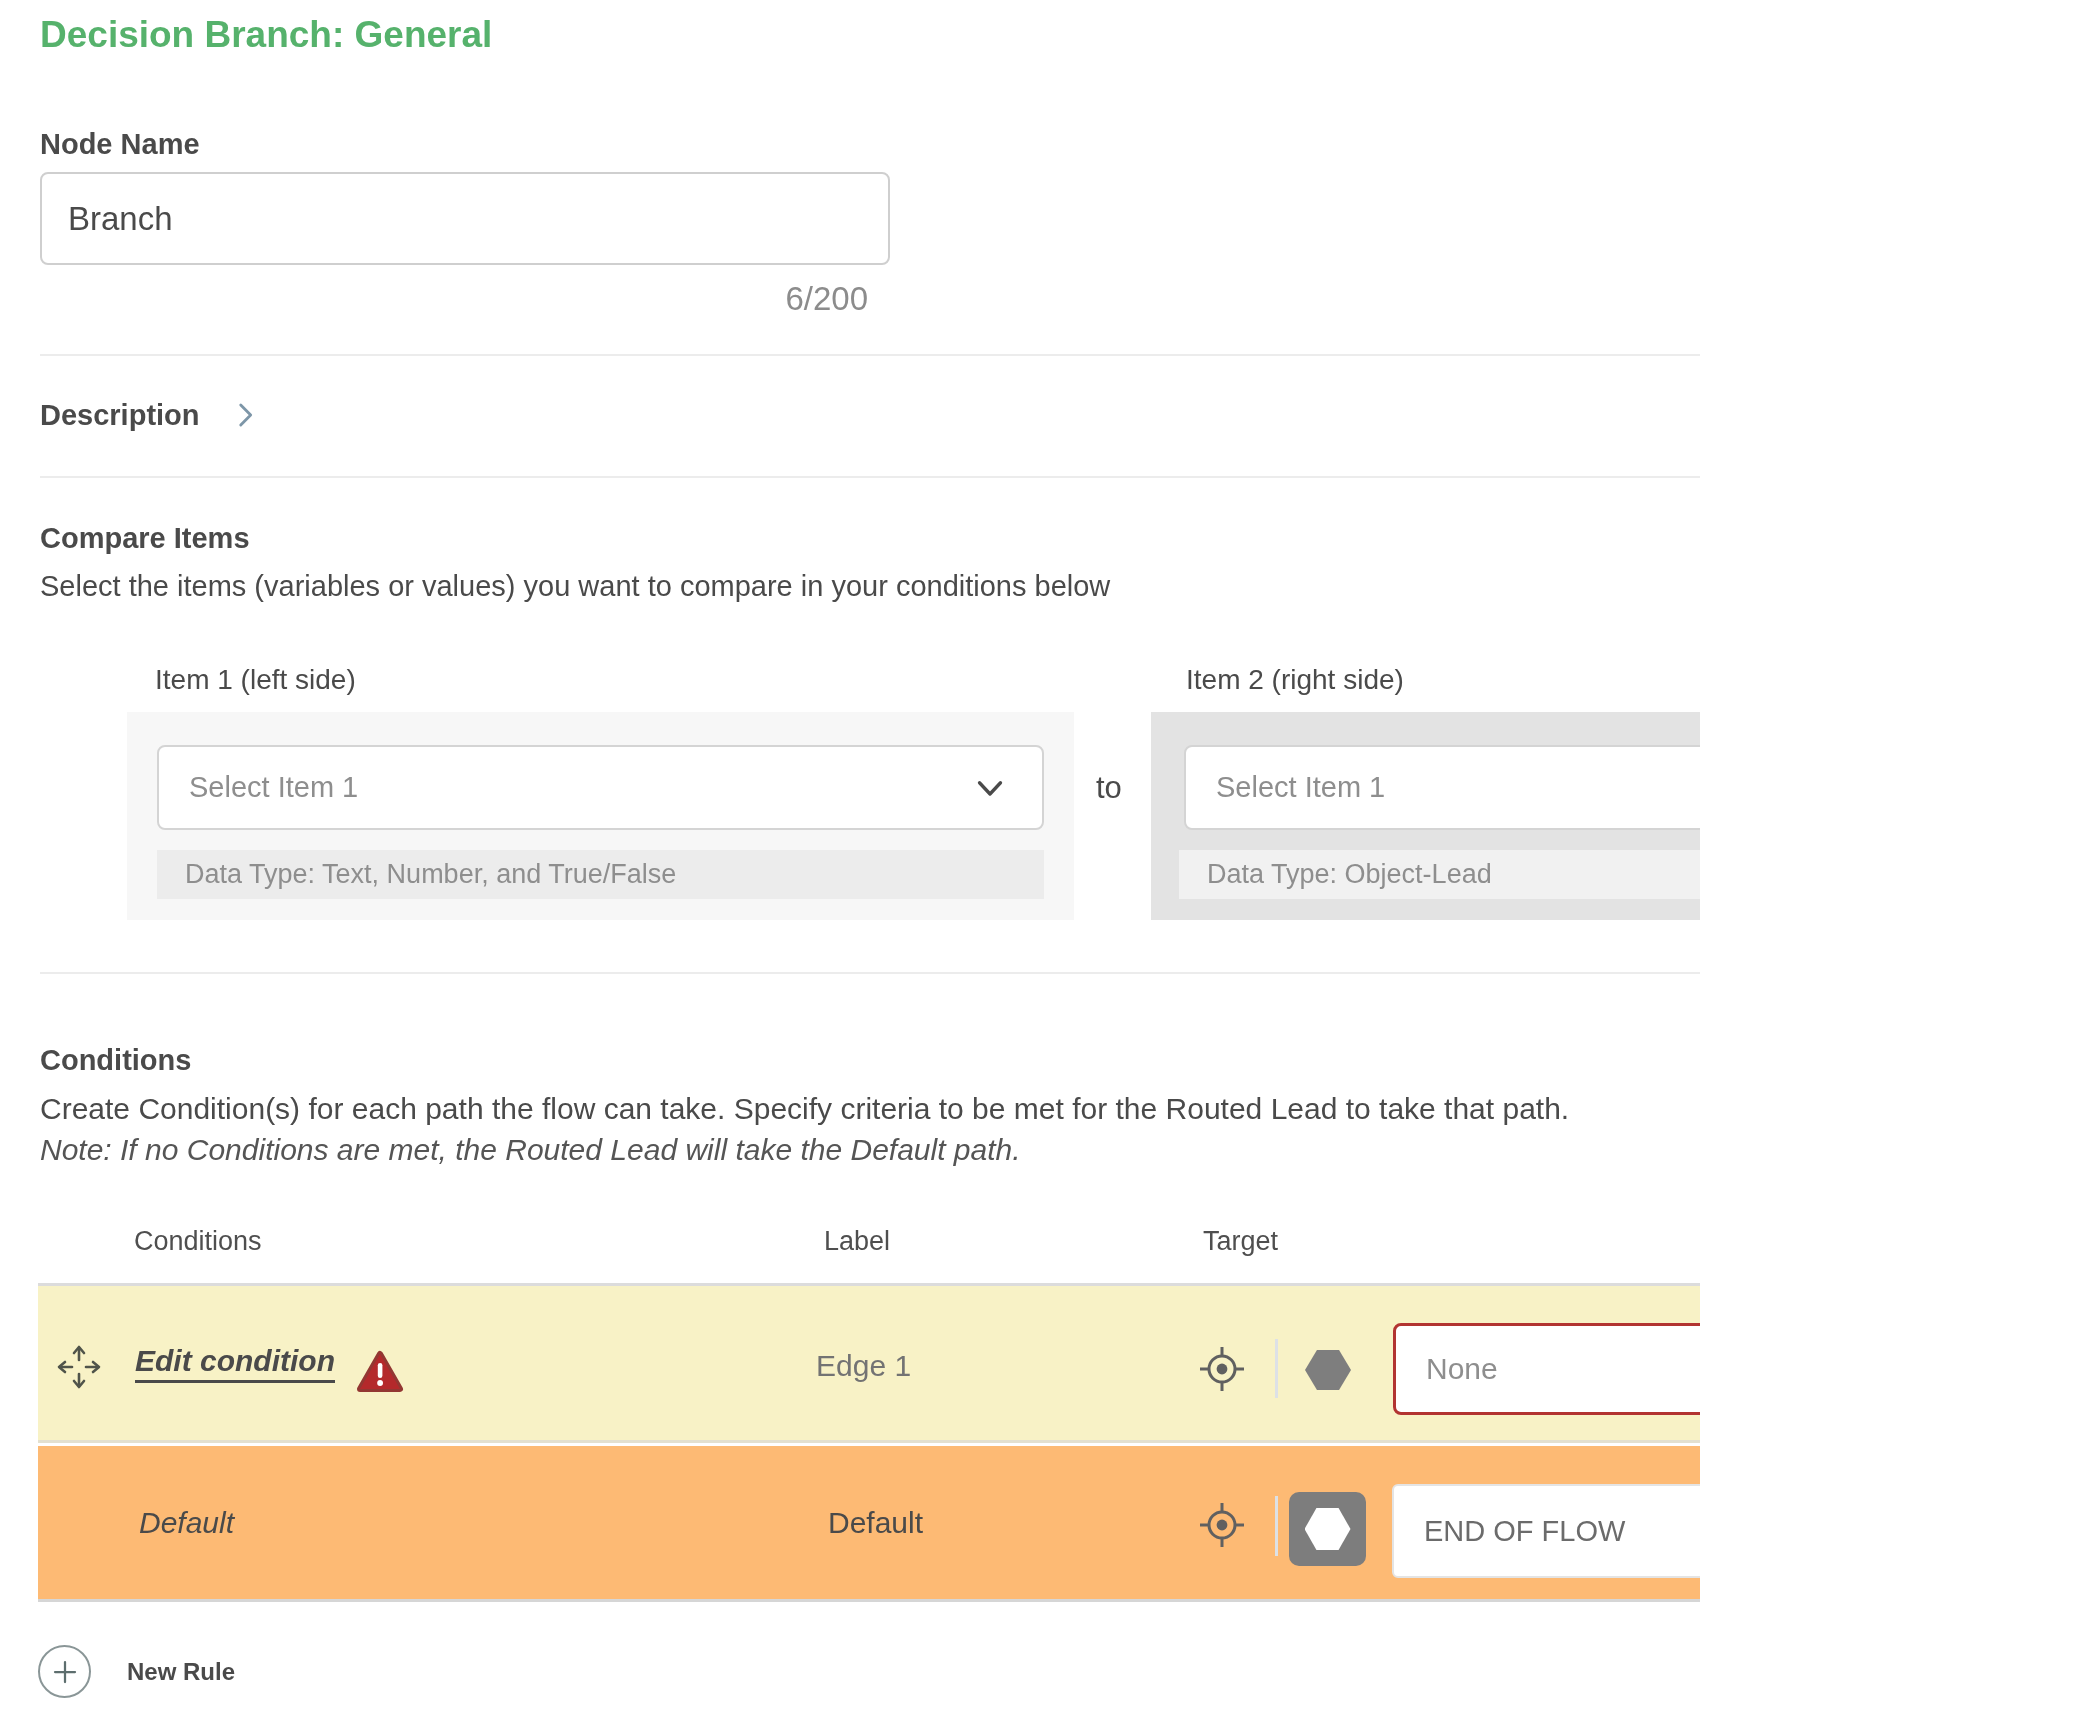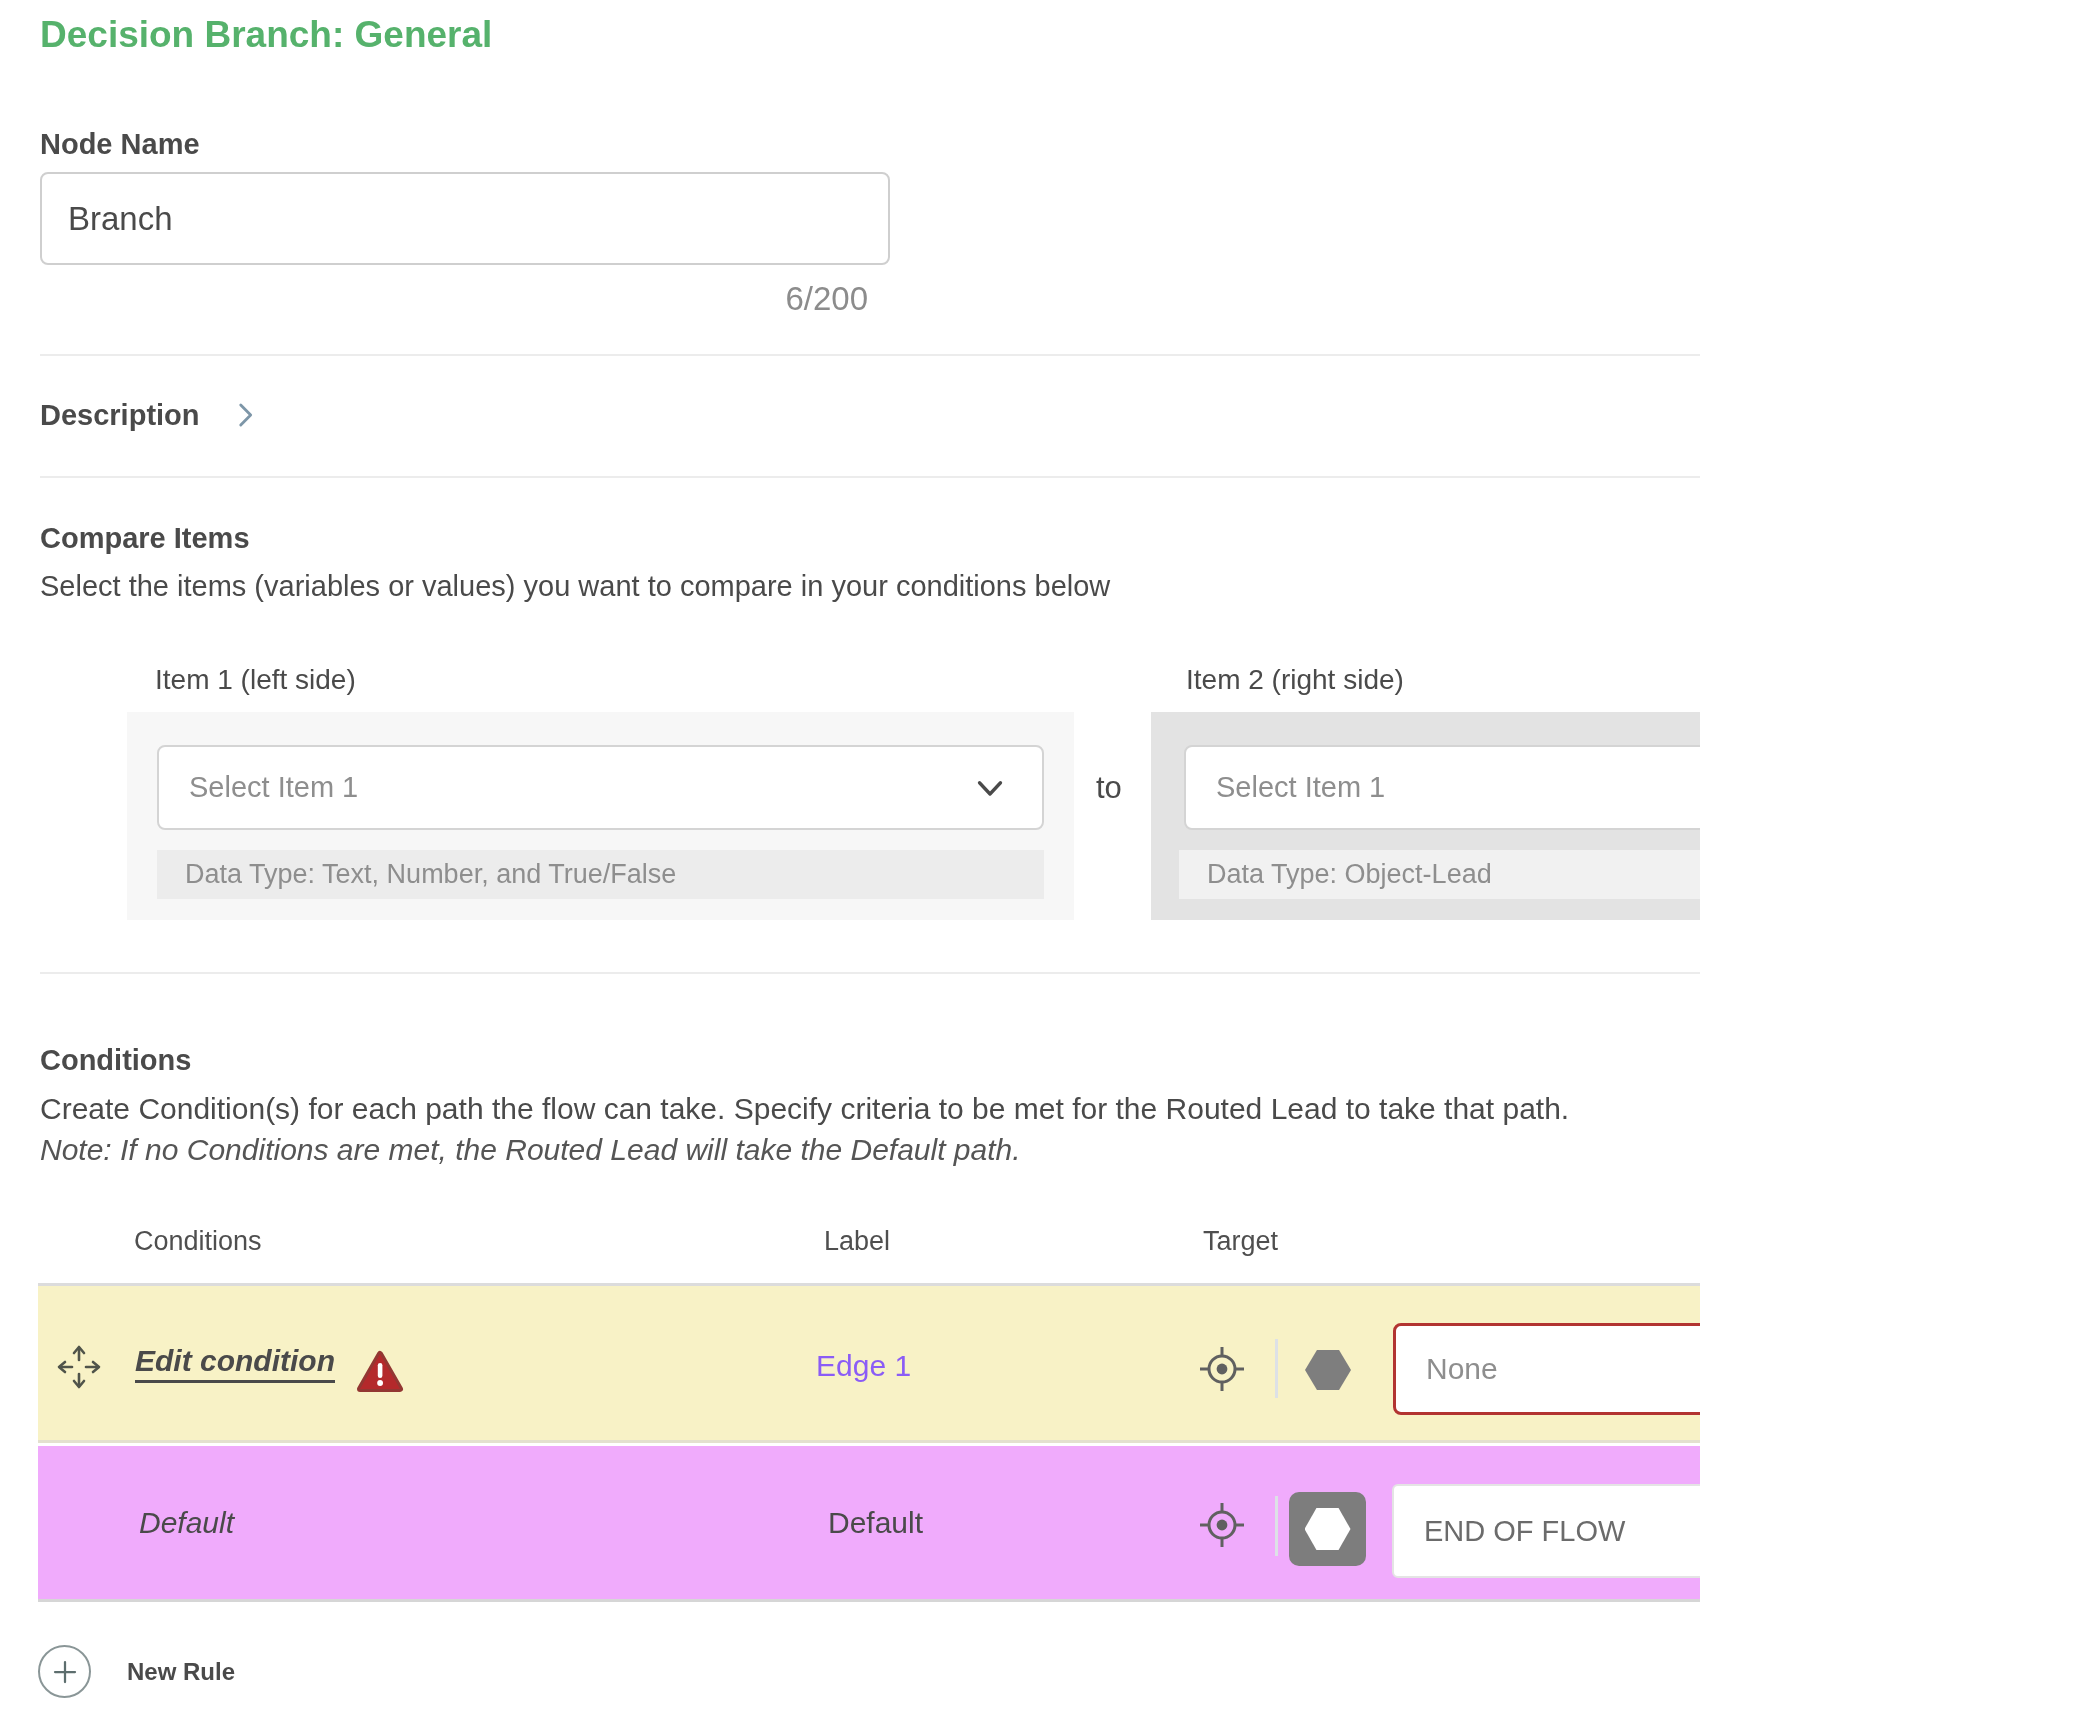--- a/index.html
+++ b/index.html
@@ -55,27 +55,27 @@
   .cond-note{left:40px;top:1133px;font-size:30px;font-style:italic;color:#555555;}
 
   .col-header{top:1226px;font-size:27px;color:#4f4f4f;}
   .colh-conditions{left:134px;}
   .colh-label{left:824px;}
   .colh-target{left:1203px;}
 
   .rule-row{left:38px;width:2037px;}
   .row-edge{top:1283px;height:160px;background:#f8f2c6;border-top:3px solid #dcdcdc;
     border-bottom:3px solid #e3e0cf;box-sizing:border-box;}
-  .row-default{top:1446px;height:156px;background:#f0abfc;border-bottom:3px solid #d6d6d6;box-sizing:border-box;}
+  .row-default{top:1446px;height:156px;background:#fdba74;border-bottom:3px solid #d6d6d6;box-sizing:border-box;}
 
   .drag-handle{left:15px;top:55px;width:52px;height:52px;cursor:grab;}
   .edit-condition{left:97px;top:58px;font-size:30px;font-weight:bold;font-style:italic;
     color:#4a4a4a;border-bottom:3px solid #4a4a4a;padding-bottom:2px;cursor:pointer;}
   .warn-icon{left:317px;top:62px;width:50px;height:46px;}
-  .edge-label{left:778px;top:63px;font-size:30px;color:#8b5cf6;}
+  .edge-label{left:778px;top:63px;font-size:30px;color:#737373;}
   .default-cond{left:101px;top:60px;font-size:30px;font-style:italic;color:#4a4a4a;}
   .default-label{left:790px;top:60px;font-size:30px;color:#4a4a4a;}
 
   .crosshair{width:48px;height:48px;}
   .cross-edge{left:1160px;top:59px;}
   .cross-default{left:1160px;top:55px;}
   .vsep{width:3px;background:#dde1e6;}
   .vsep-edge{left:1237px;top:53px;height:59px;}
   .vsep-default{left:1237px;top:50px;height:60px;}
 

